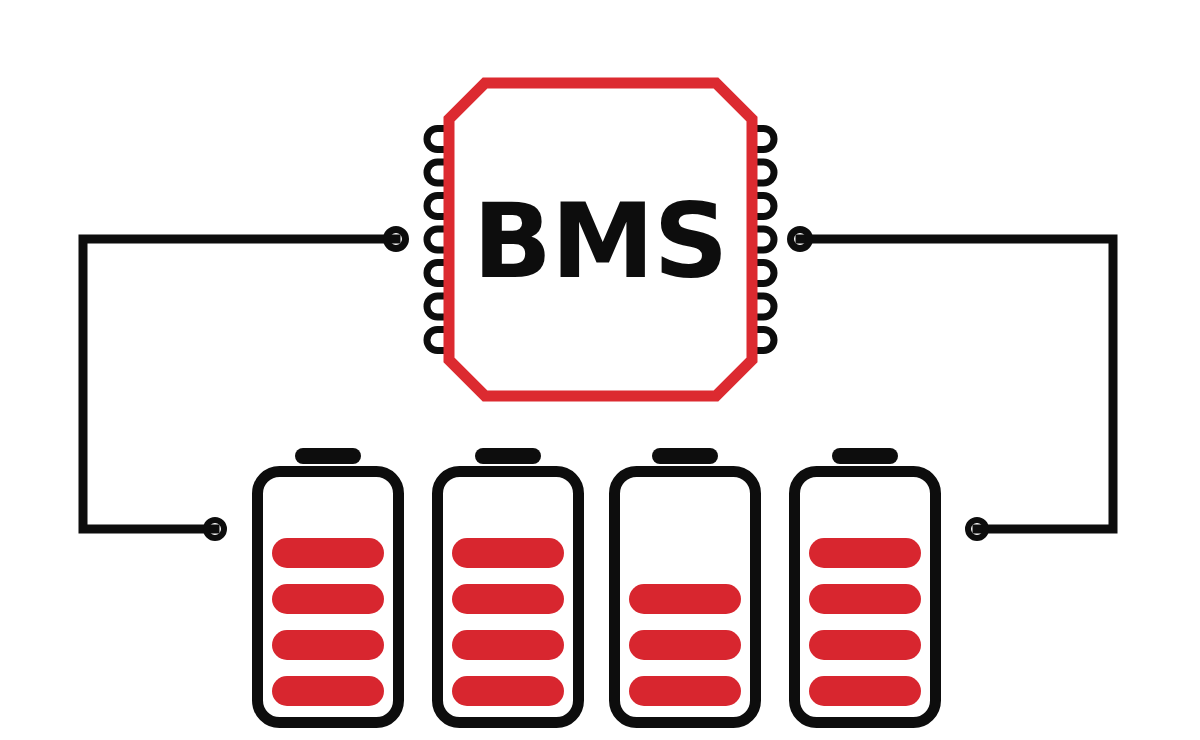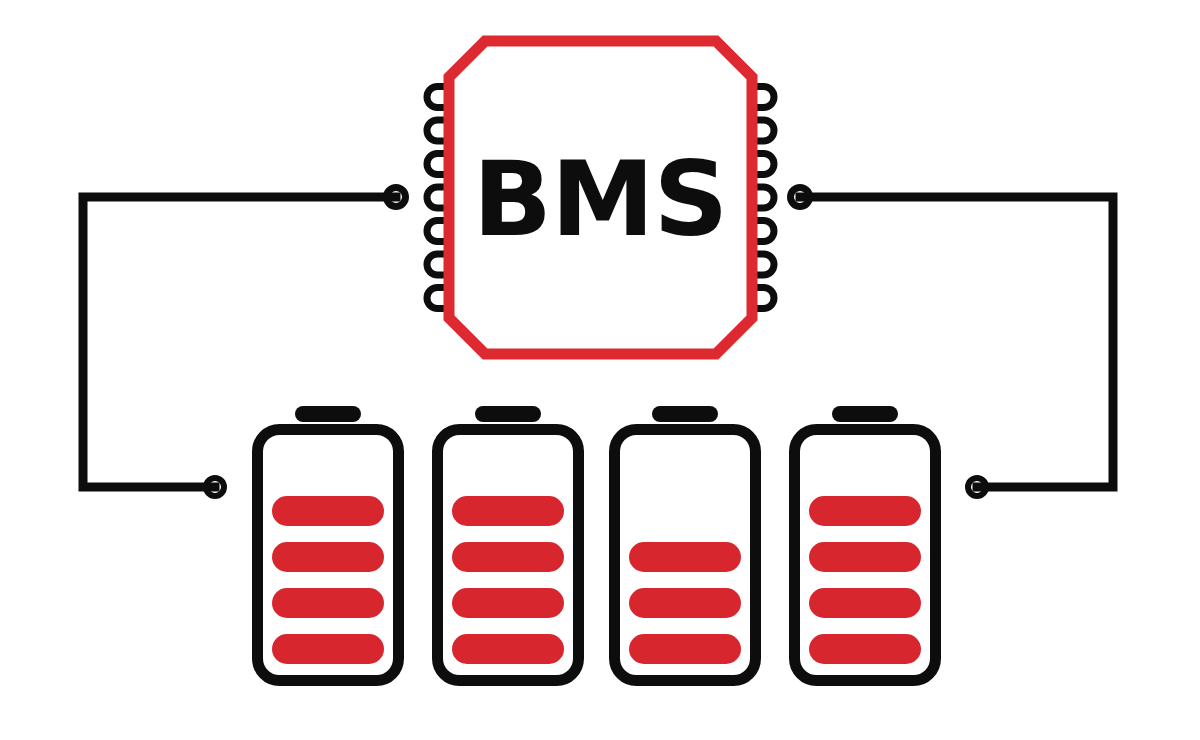--- a/index.html
+++ b/index.html
@@ -11,20 +11,21 @@
     width: 1200px;
     height: 740px;
     font-family: "Liberation Sans", sans-serif;
     overflow: hidden;
   }
   #stage {
     position: relative;
     width: 1200px;
     height: 620px;
     background: #ffffff;
+    margin-top: 42px;
   }
   #diagram-svg {
     position: absolute;
     left: 0;
     top: 0;
     width: 1200px;
     height: 740px;
     display: block;
   }
   .chip-label {

